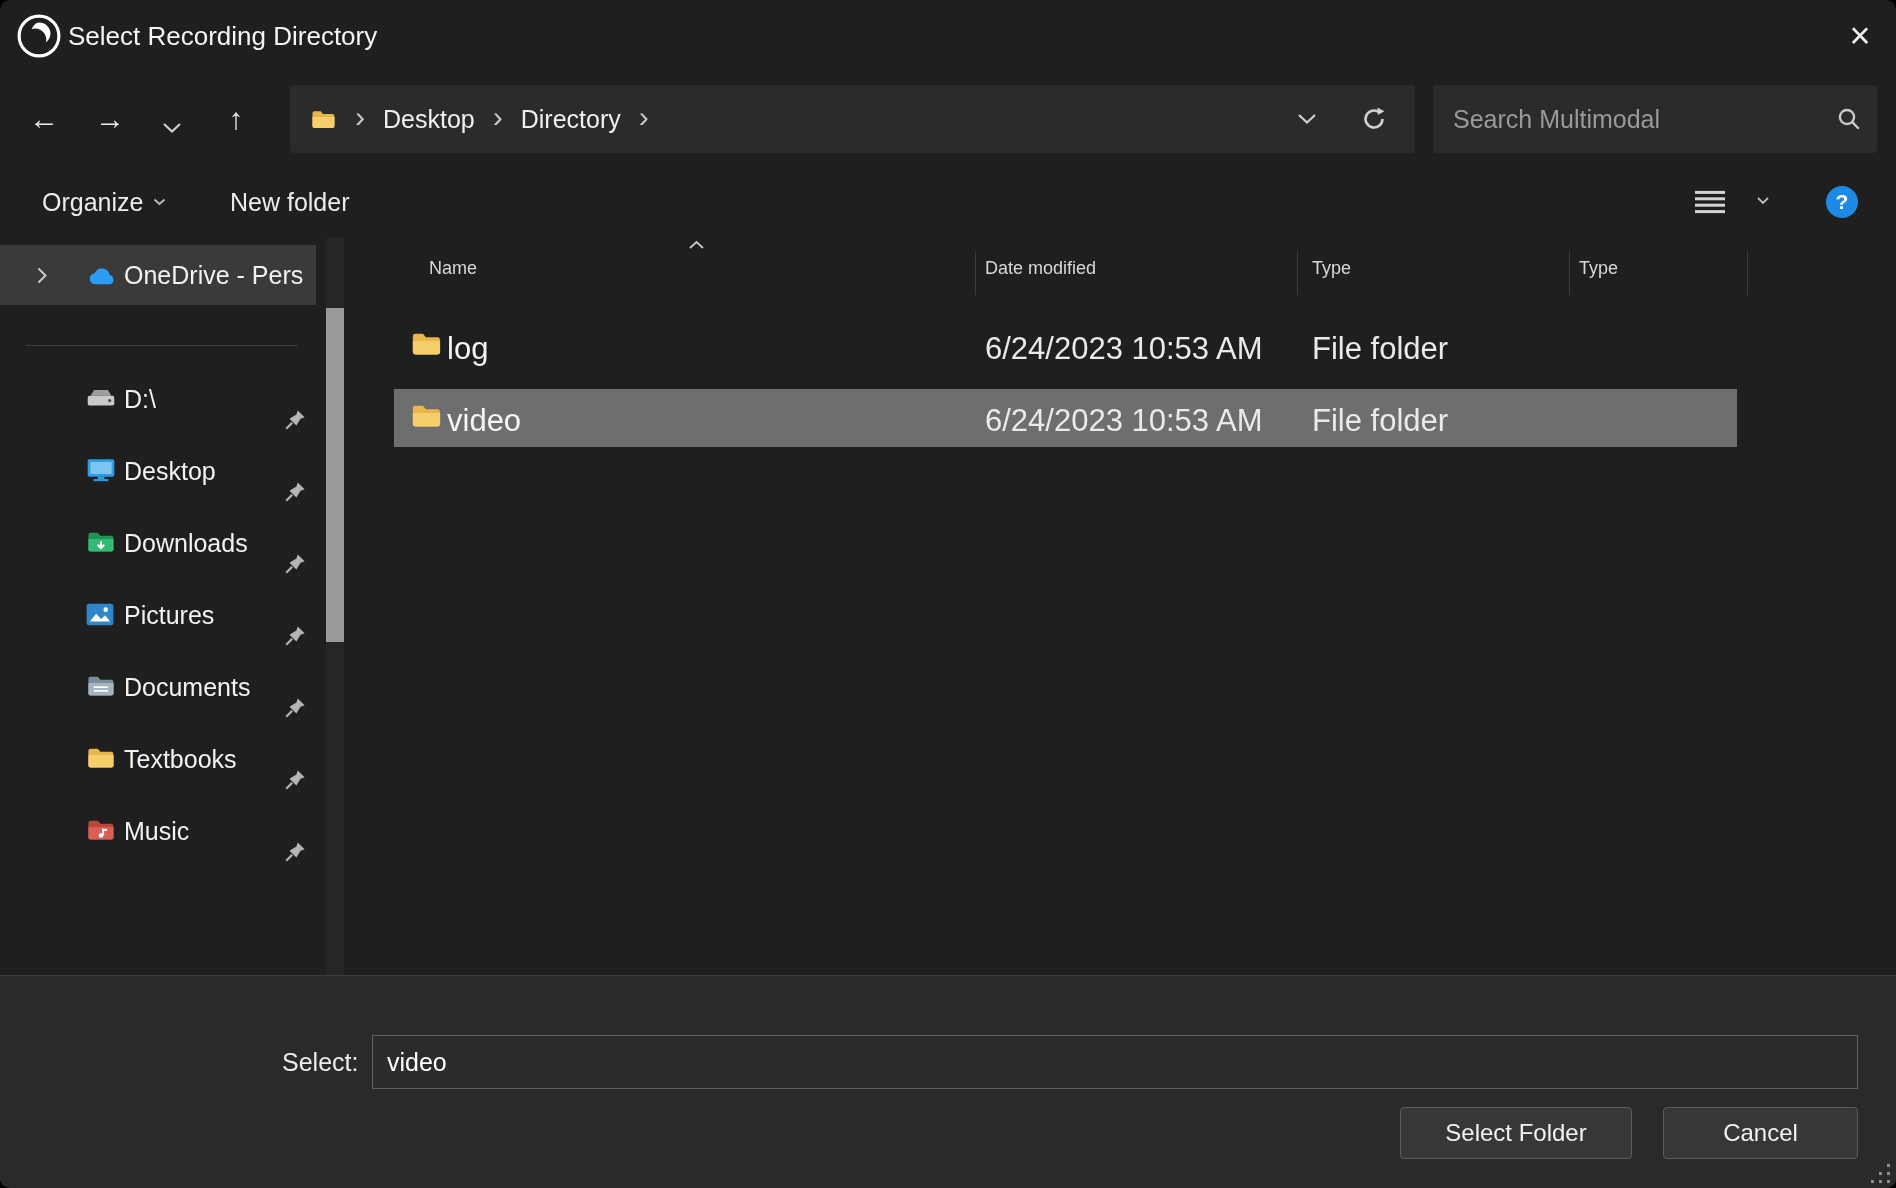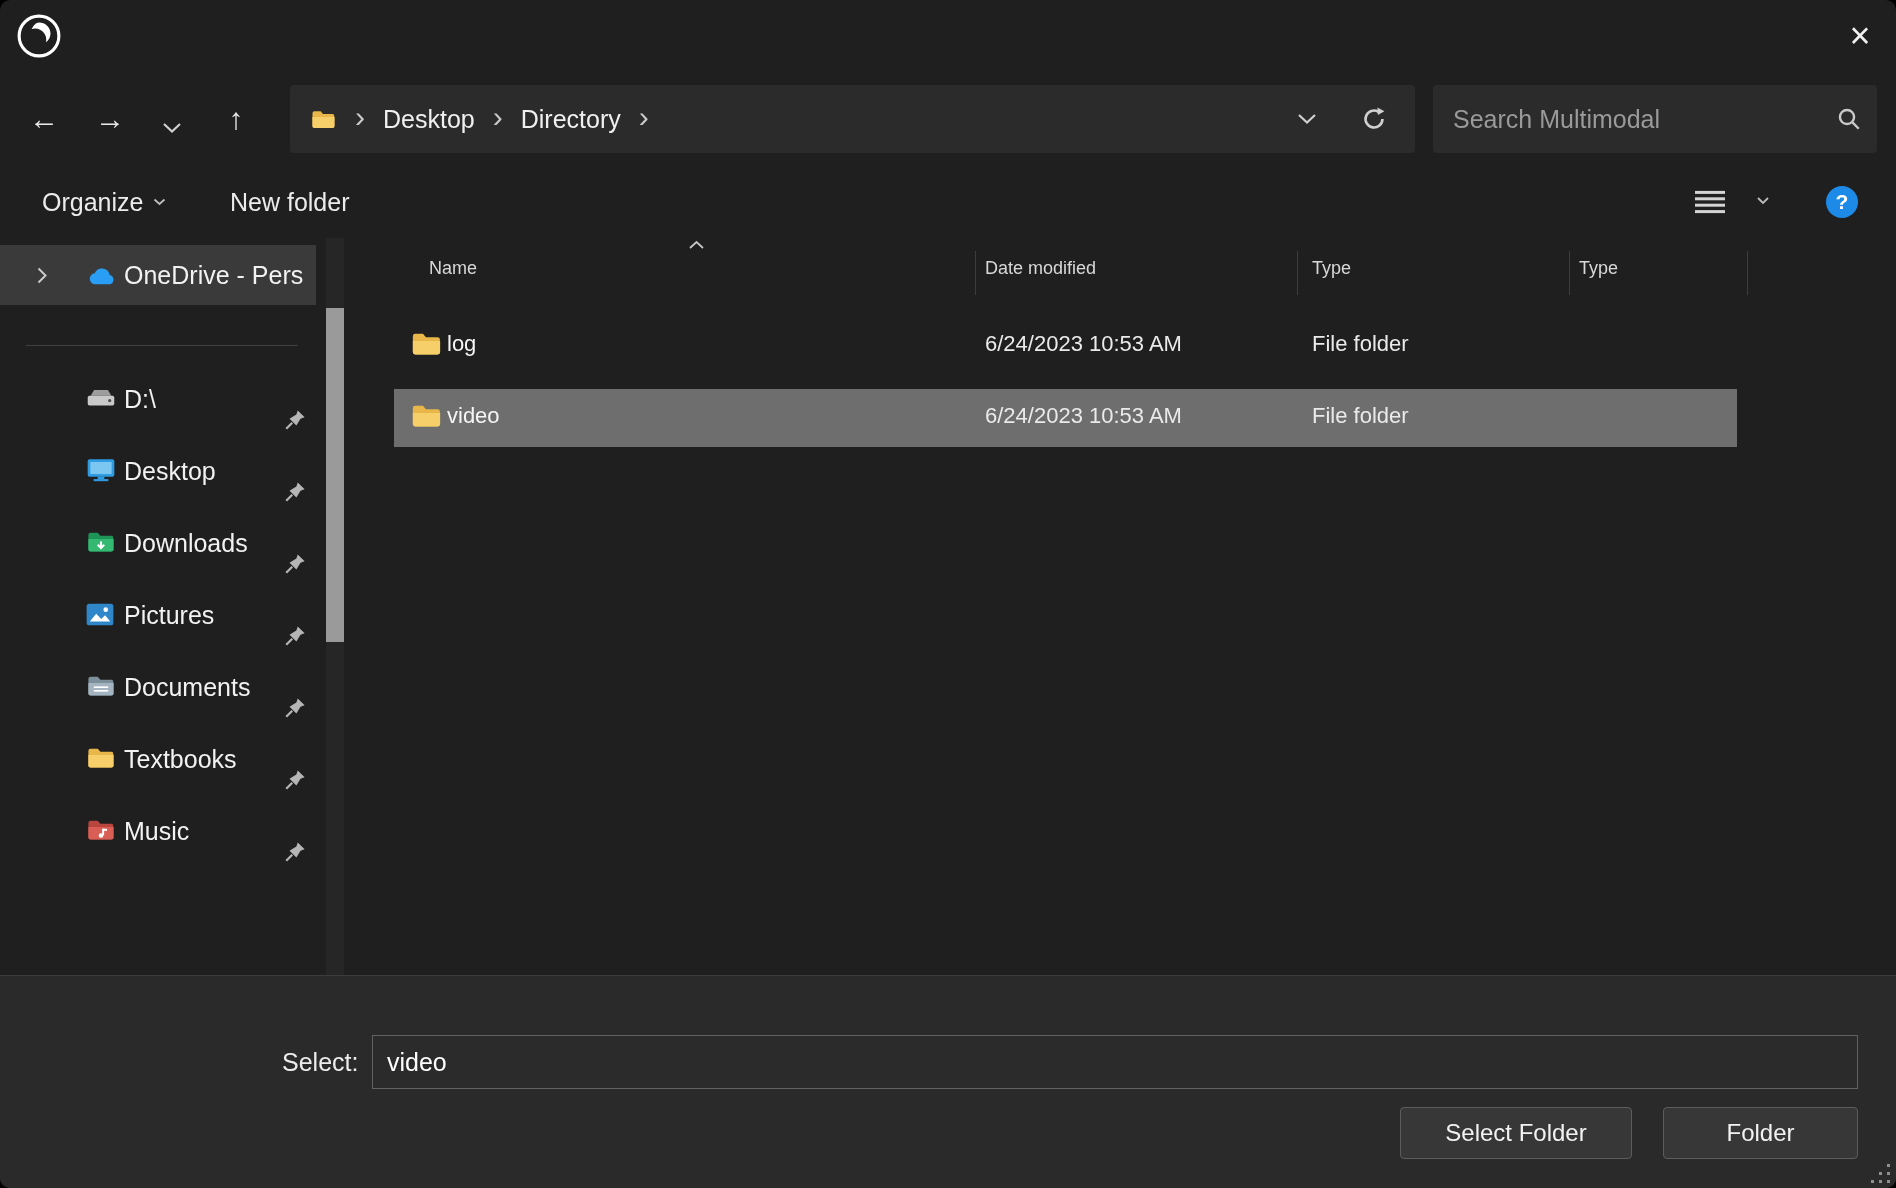--- a/index.html
+++ b/index.html
@@ -47,21 +47,21 @@
   
   .scrollbar{position:absolute;left:326px;top:0;width:18px;height:737px;background:#262626;}
   .scroll-thumb{position:absolute;left:0;top:70px;width:18px;height:334px;background:#9a9a9a;cursor:pointer;}
   
   .filearea{position:absolute;left:394px;top:0;right:0;height:737px;}
   .fl-header{position:absolute;top:5px;left:0;right:0;height:60px;font-size:18px;color:#d8d8d8;}
   .col-h{position:absolute;top:15px;cursor:pointer;}
   .col-name{left:35px}.col-date{left:591px}.col-type{left:918px}.col-size{left:1185px}
   .col-div{position:absolute;top:8px;width:1px;height:44px;background:#3d3d3d;}
   .sort-caret{position:absolute;left:294px;top:-3px;}
-  .row{position:absolute;left:0;width:1343px;height:58px;font-size:22px;cursor:pointer;}
+  .row{position:absolute;left:0;width:1343px;height:58px;font-size:31px;cursor:pointer;}
   .row-log{top:79px}.row-video{top:151px;background:var(--selected-row,#6e6e6e);}
   .cell{position:absolute;top:14px;white-space:nowrap;}
   .cell-icon{left:16px;top:14px;}
   .cell-name{left:53px;color:#f5f5f5;}
   .cell-date{left:591px;color:#eaeaea;}
   .cell-type{left:918px;color:#eaeaea;}
   .cell-size{left:1185px;color:#eaeaea;}
   
   .footer{position:absolute;top:975px;left:0;right:0;height:213px;background:#2a2a2a;border-top:1px solid #3c3c3c;}
   .folder-label{position:absolute;left:282px;top:72px;font-size:25px;color:#ececec;}
@@ -79,20 +79,21 @@
 
 <div class="window">
 
   <div class="titlebar">
     <span class="obs-logo">
       <svg width="46" height="46" viewBox="0 0 44 44">
         <circle cx="22" cy="22" r="19" fill="none" stroke="#ffffff" stroke-width="3"></circle>
         <path d="M22 9c6 0 11 4.6 11 10.6 0 3.4-1.7 6.5-4.3 8.4 1.5-7-3.5-13.2-10.5-13.2-1.1 0-2.2.2-3.2.5C16.8 11.7 19.2 9 22 9z" fill="#ffffff"></path>
       </svg>
     </span>
+    <span class="win-title">Select Recording Directory</span>
     <button class="close-btn">
       <span>×</span>
     </button>
   </div>
 
   <div class="nav">
     <button class="nav-btn nav-back">
       <span>←</span>
     </button>
     <button class="nav-btn nav-fwd">
@@ -372,17 +373,17 @@
         <span class="cell cell-type">File folder</span>
         <span class="cell cell-size"></span>
       </div>
     </div>
   </div>
 
   <div class="footer">
     <span class="folder-label">Select:</span>
     <input class="folder-input" type="text" value="video" style="">
     <button class="btn btn-select">Select Folder</button>
-    <button class="btn btn-cancel">Folder</button>
+    <button class="btn btn-cancel">Cancel</button>
     <div class="grip"></div>
   </div>
 
 </div>
 
 </body></html>

